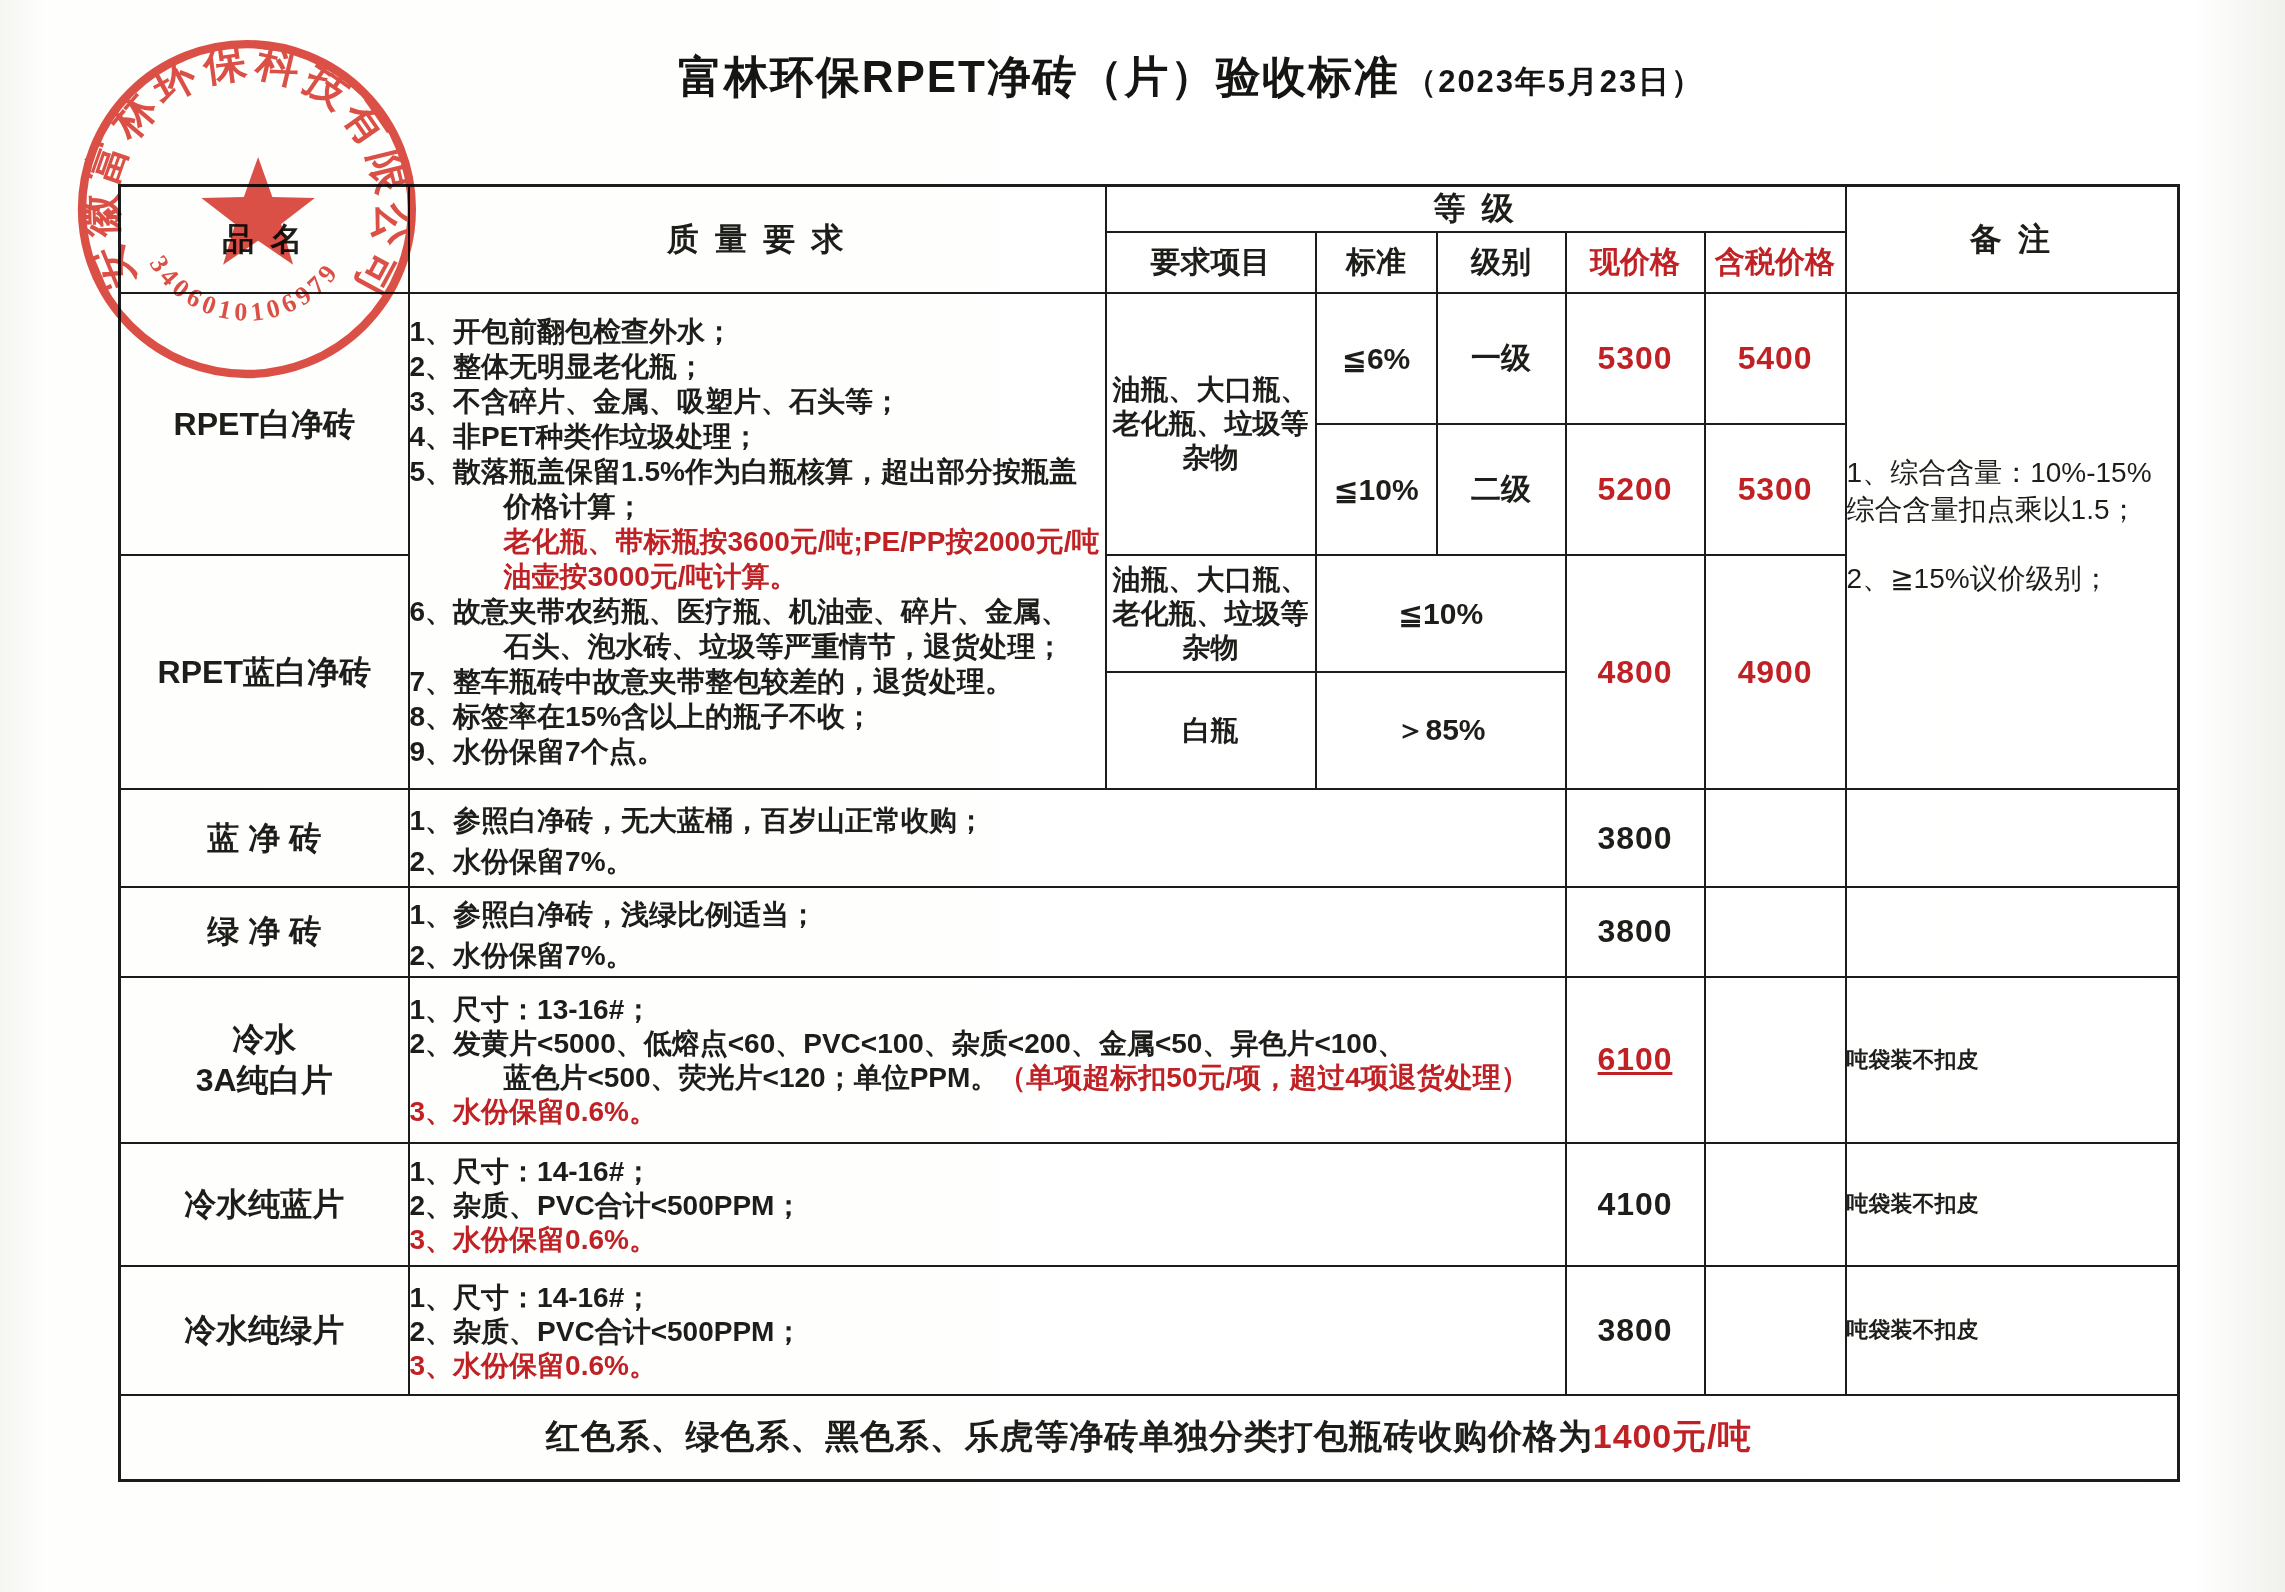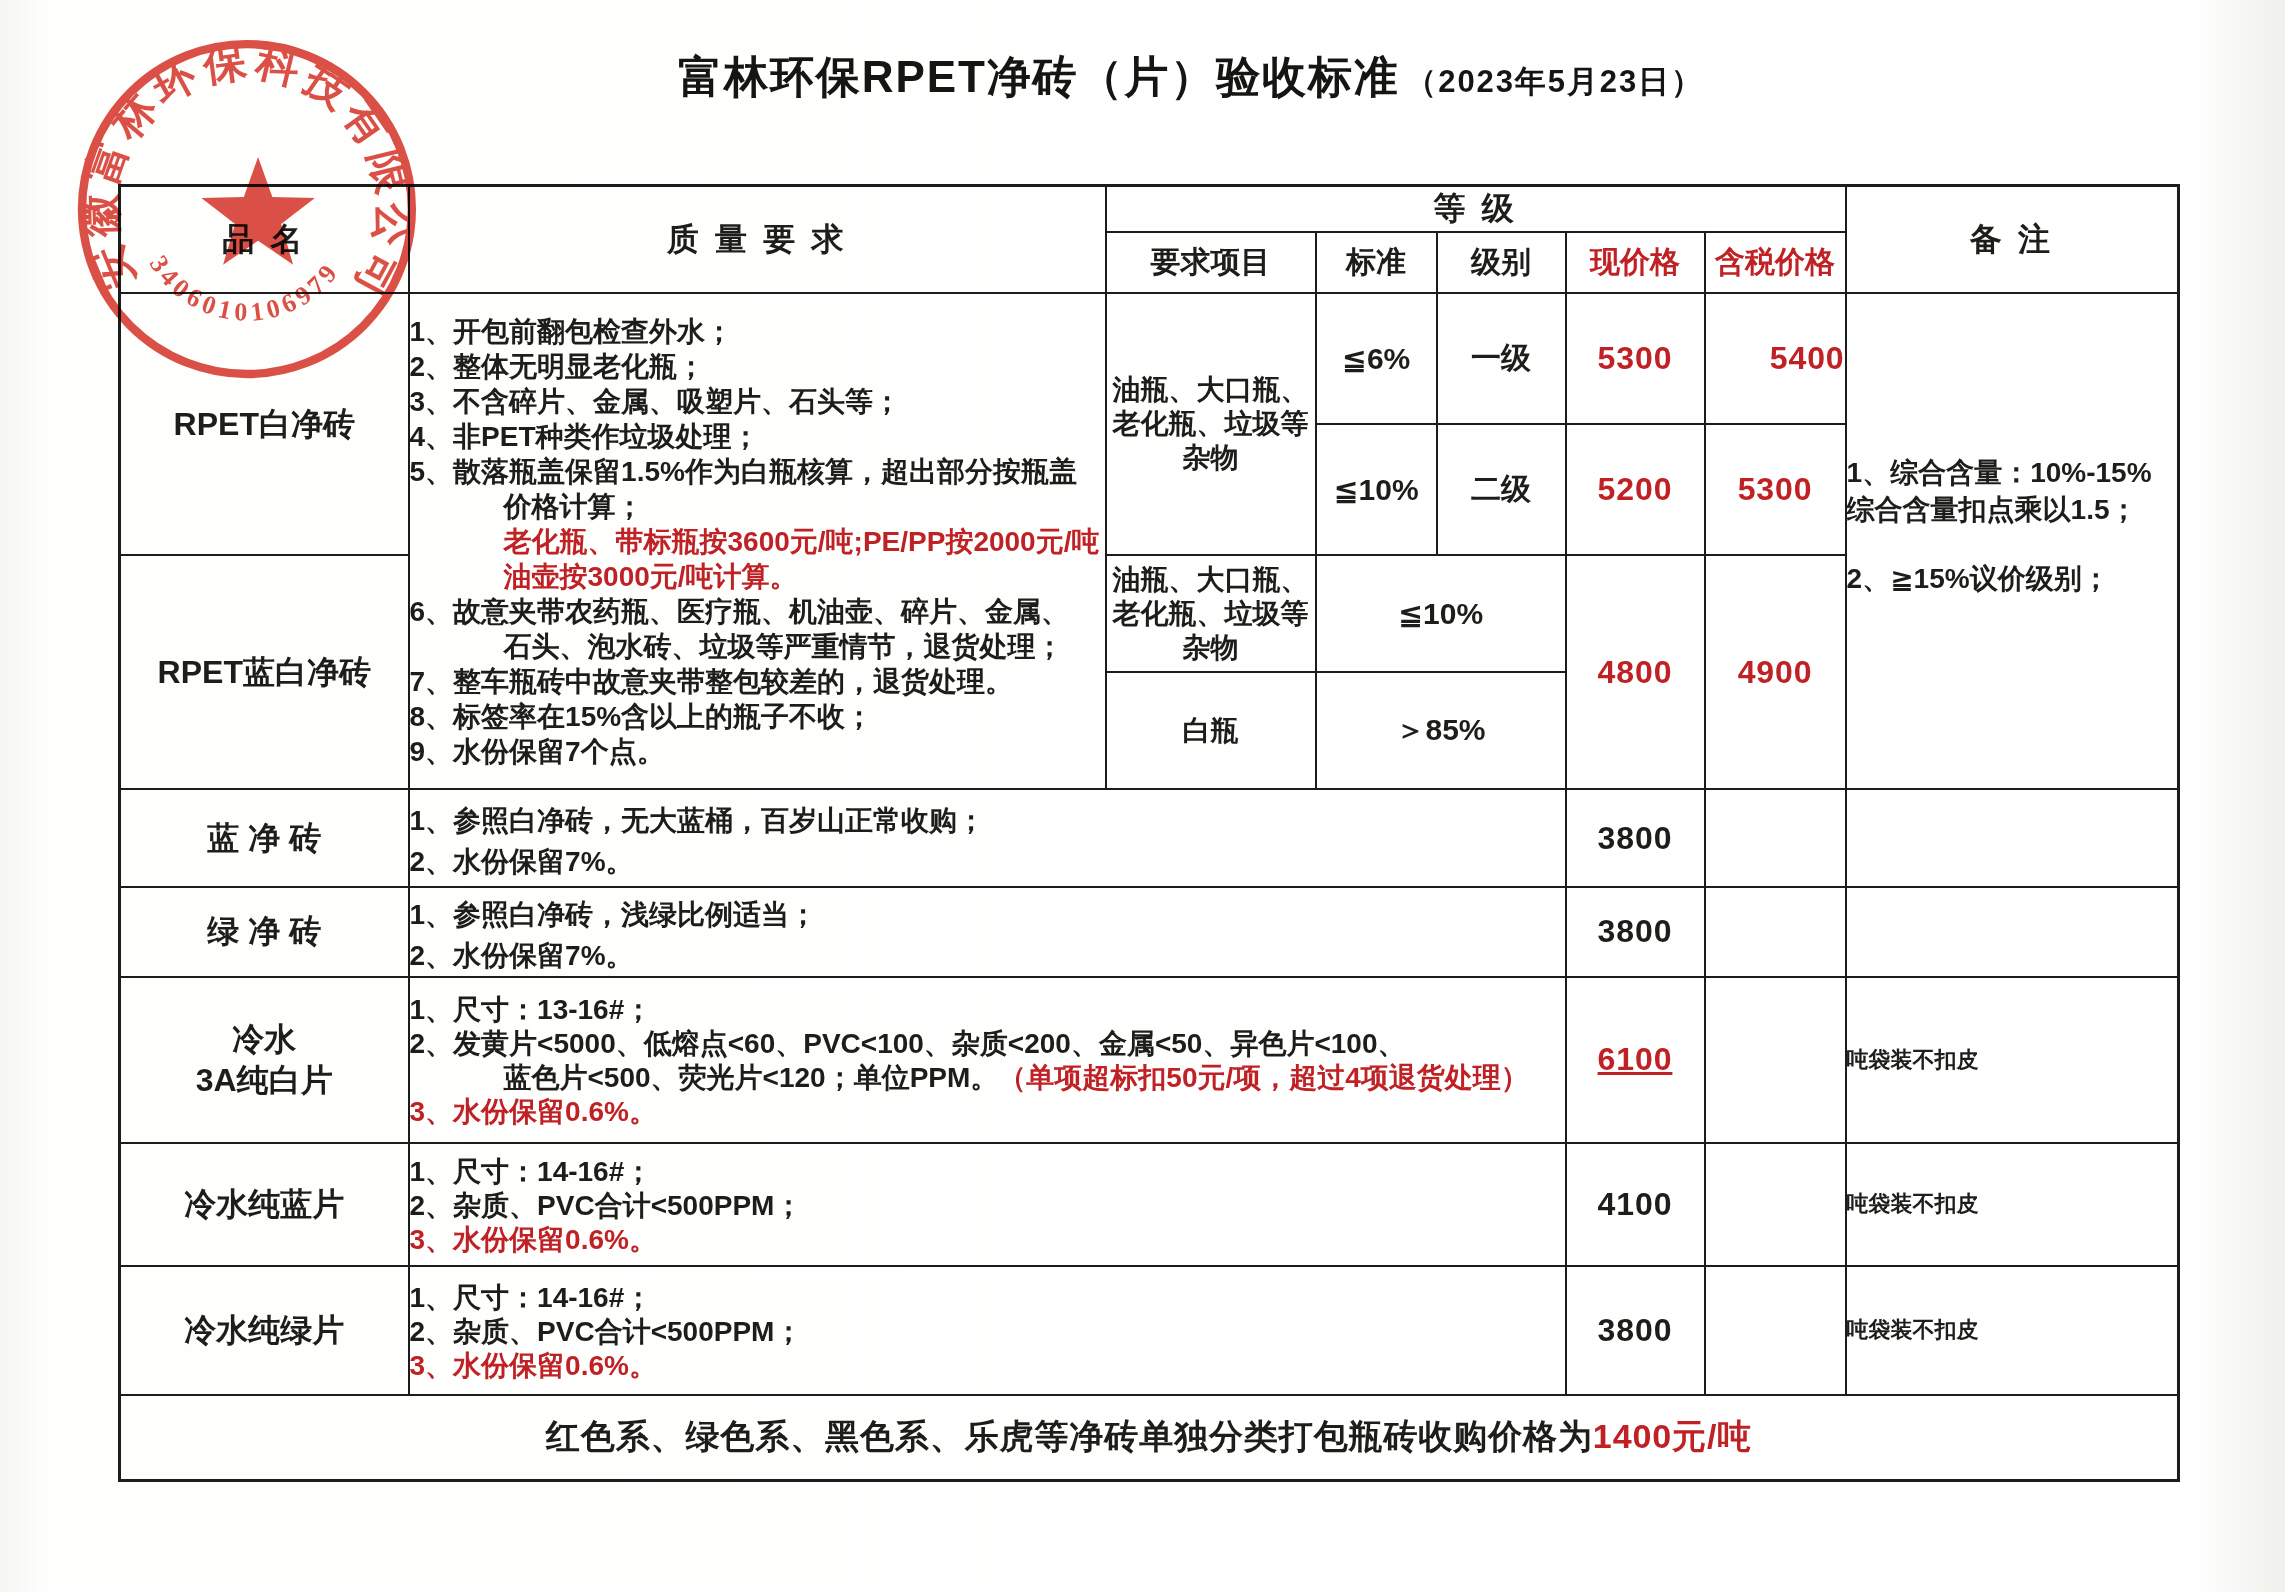--- a/index.html
+++ b/index.html
@@ -47,21 +47,21 @@
   .qline .red,.red{color:var(--red);}
   .item{
     text-align:center;font-size:28px;font-weight:700;
     white-space:pre-line;line-height:34px;padding:3.7px 1.9px;
   }
   .std{text-align:center;font-size:30px;font-weight:700;}
   .price{text-align:center;font-size:32px;font-weight:700;letter-spacing:0.9px;}
   .remark-top{
     vertical-align:top;text-align:left;
     padding:41px 11.2px 5.6px 15px;
-    font-size:28px;font-weight:700;line-height:37px;
+    font-size:28px;font-weight:400;line-height:37px;
   }
   .remark-top .qline{margin-bottom:32px;white-space:normal;}
   .remark-mid{
     text-align:left;padding-left:15px;
     font-size:22px;font-weight:700;
   }
   .footer-cell{
     text-align:center;font-size:34px;font-weight:700;letter-spacing:0.9px;
   }
   .stamp{
@@ -123,21 +123,21 @@
           <div class="qline"><span>7、整车瓶砖中故意夹带整包较差的，退货处理。</span></div>
           <div class="qline"><span>8、标签率在15%含以上的瓶子不收；</span></div>
           <div class="qline"><span>9、水份保留7个点。</span></div>
         </td>
     <td rowspan="2" class="item">油瓶、大口瓶、
 老化瓶、垃圾等
 杂物</td>
     <td class="std">≦6%</td>
     <td class="std">一级</td>
     <td class="price" style="color: rgb(191, 33, 37);">5300</td>
-    <td class="price" style="color: rgb(191, 33, 37); text-align: right;">5400</td>
+    <td class="price" style="color: rgb(191, 33, 37);">5400</td>
     <td rowspan="4" class="remark-top">
           <div class="qline"><span>1、综合含量：10%-15%综合含量扣点乘以1.5；</span></div>
           <div class="qline"><span>2、≧15%议价级别；</span></div>
         </td>
   </tr>
   <tr style="height:131px">
     <td class="std">≦10%</td>
     <td class="std">二级</td>
     <td class="price" style="color: rgb(191, 33, 37);">5200</td>
     <td class="price" style="color: rgb(191, 33, 37);">5300</td>

